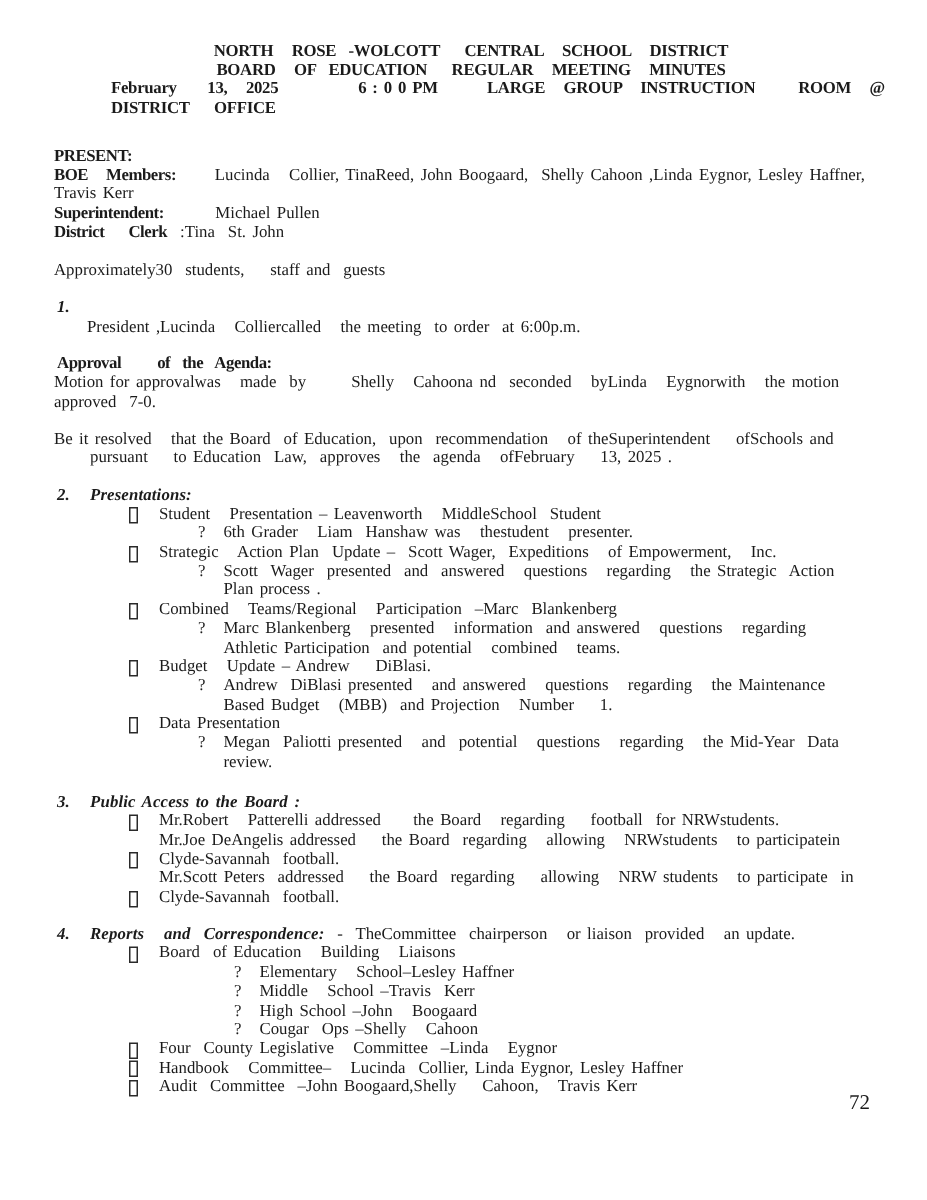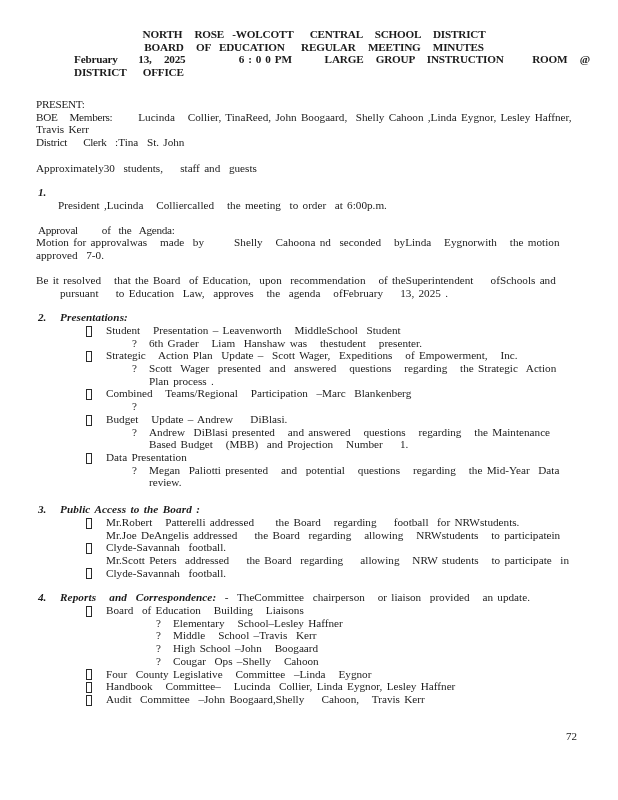--- a/index.html
+++ b/index.html
@@ -12,55 +12,56 @@
     position:relative;width:618px;height:800px;
     padding:28px 26px 0 36px;box-sizing:border-box;
     font-size:11.2px;line-height:12.7px;word-spacing:1.5px;
   }
   .pre{white-space:pre-wrap;}
   
   .hdr{text-align:center;font-weight:bold;letter-spacing:-0.2px;}
   .hdr-line3{text-align:left;padding-left:38px;}
   
   .present{margin-top:19px;}
-  .lbl{font-weight:normal;letter-spacing:-0.3px;}
+  .lbl{font-weight:bold;letter-spacing:-0.3px;}
   .attendance{margin-top:13px;}
   
   .section{margin-top:12px;}
   .sec-head{display:flex;align-items:flex-start;}
   .sec-num{flex:none;width:22px;font-weight:bold;font-style:italic;padding-left:2px;}
   .sec-title{font-weight:bold;font-style:italic;letter-spacing:0.1px;}
   .sec-title-suffix{font-weight:normal;font-style:normal;}
   .sec-body-ind{padding-left:22px;}
   .blockgap{margin-top:12px;}
   .resolved-l2{padding-left:24px;}
   
   .brow{display:flex;align-items:flex-end;padding-left:50px;padding-right:6px;}
   .bbox{flex:none;width:4px;height:9px;border:1px solid #2a2a2a;margin:1.5px 14px 0 0;}
   .btext{flex:1;}
   .srow{display:flex;align-items:flex-start;padding-left:96px;padding-right:30px;}
   .sq{flex:none;margin-right:12px;}
   .stext{flex:1;}
   
-  .pagenum{position:absolute;top:730px;left:566px;font-size:11px;}
+  .pagenum{position:absolute;top:730px;left:566px;font-size:14px;}
 </style>
 </head>
 <body>
 
 <div class="page">
 
   <div>
     <div class="hdr pre">NORTH   ROSE  -WOLCOTT    CENTRAL   SCHOOL   DISTRICT</div>
     <div class="hdr pre">BOARD   OF  EDUCATION    REGULAR   MEETING   MINUTES</div>
     <div class="hdr hdr-line3 pre">February     13,   2025             6 : 0 0 PM        LARGE   GROUP   INSTRUCTION       ROOM   @ DISTRICT    OFFICE</div>
   </div>
 
   <div class="present">
     <div class="lbl">PRESENT:</div>
     <div class="pre"><span class="lbl pre">BOE   Members:</span><span class="pre">      Lucinda   Collier, TinaReed, John Boogaard,  Shelly Cahoon ,Linda Eygnor, Lesley Haffner, Travis Kerr</span></div>
+    <div class="pre"><span class="lbl pre">Superintendent:</span><span class="pre">        Michael Pullen</span></div>
     <div class="pre"><span class="lbl pre">District    Clerk</span><span class="pre">  :Tina  St. John</span></div>
   </div>
 
   <div class="attendance pre">Approximately30  students,    staff and  guests</div>
 
   <div class="section">
     <div class="sec-head">
       <span class="sec-num">1.</span>
     </div>
     <div class="sec-body-ind pre">President ,Lucinda   Colliercalled   the meeting  to order  at 6:00p.m.</div>
@@ -99,20 +100,21 @@
         <span class="sq">?</span>
         <div class="stext pre">Scott  Wager  presented  and  answered   questions   regarding   the Strategic  Action Plan process .</div>
       </div>
 
     <div class="brow">
         <span class="bbox"></span>
         <div class="btext pre">Combined   Teams/Regional   Participation  –Marc  Blankenberg</div>
       </div>
     <div class="srow">
         <span class="sq">?</span>
+        <div class="stext pre">Marc Blankenberg   presented   information  and answered   questions   regarding   Athletic Participation  and potential   combined   teams.</div>
       </div>
 
     <div class="brow">
         <span class="bbox"></span>
         <div class="btext pre">Budget   Update – Andrew    DiBlasi.</div>
       </div>
     <div class="srow">
         <span class="sq">?</span>
         <div class="stext pre">Andrew  DiBlasi presented   and answered   questions   regarding   the Maintenance   Based Budget   (MBB)  and Projection   Number    1.</div>
       </div>

